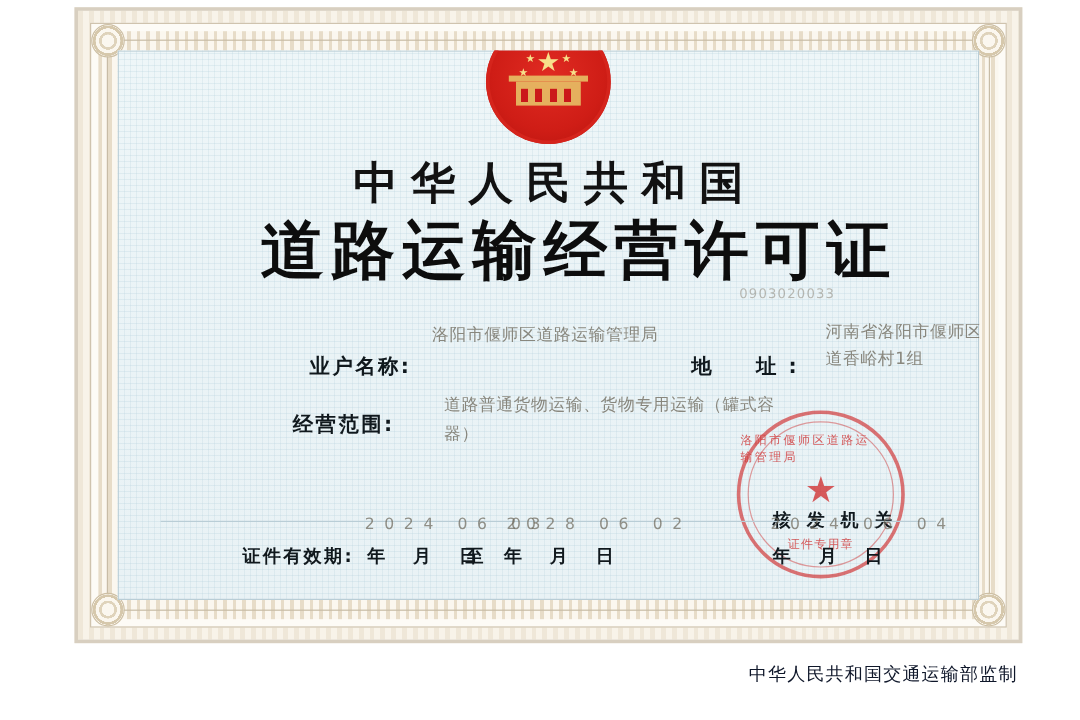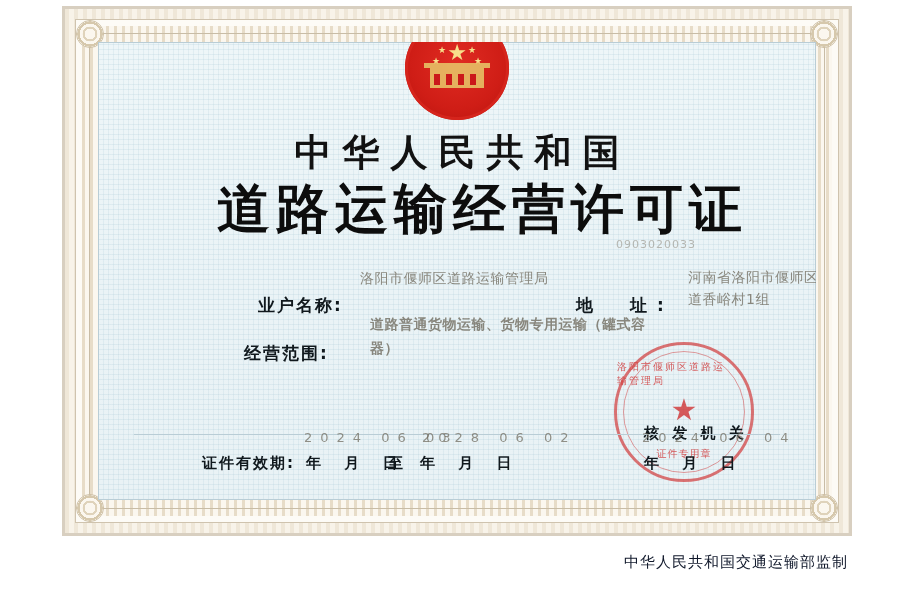--- a/index.html
+++ b/index.html
@@ -194,21 +194,21 @@
     opacity: .78;
   }
 
   .lbl-name  { left: 160px; top: 252px; }
   .val-name  { left: 262px; top: 228px; width: 300px; }
 
   .lbl-addr  { left: 478px; top: 252px; letter-spacing: 10px; }
   .val-addr  { left: 590px; top: 224px; width: 190px; line-height: 22px; }
 
   .lbl-scope { left: 146px; top: 300px; }
-  .val-scope { left: 272px; top: 270px; width: 300px; line-height: 24px; font-weight: bold; }
+  .val-scope { left: 272px; top: 284px; width: 300px; line-height: 24px; }
 
   
   .rule {
     position: absolute;
     left: 36px; right: 36px;
     top: 392px;
     border-top: 1px solid #b9cdd6;
   }
   .lbl-valid {
     left: 104px; top: 412px;

